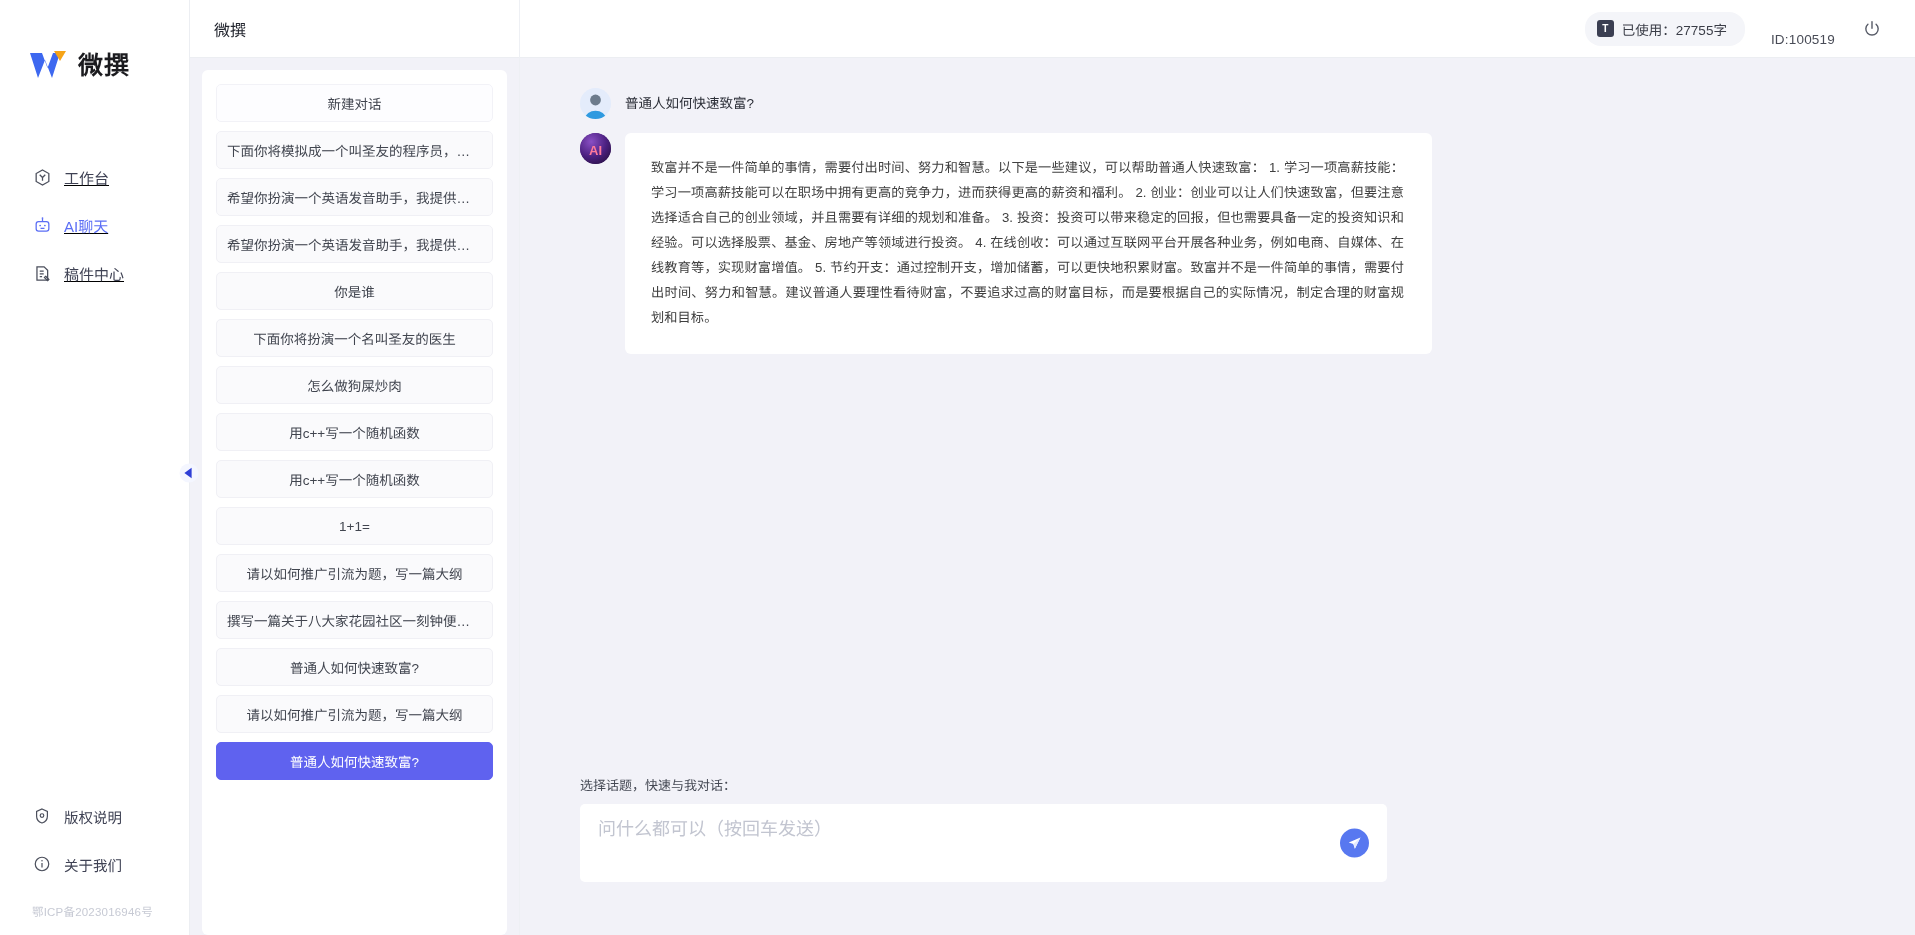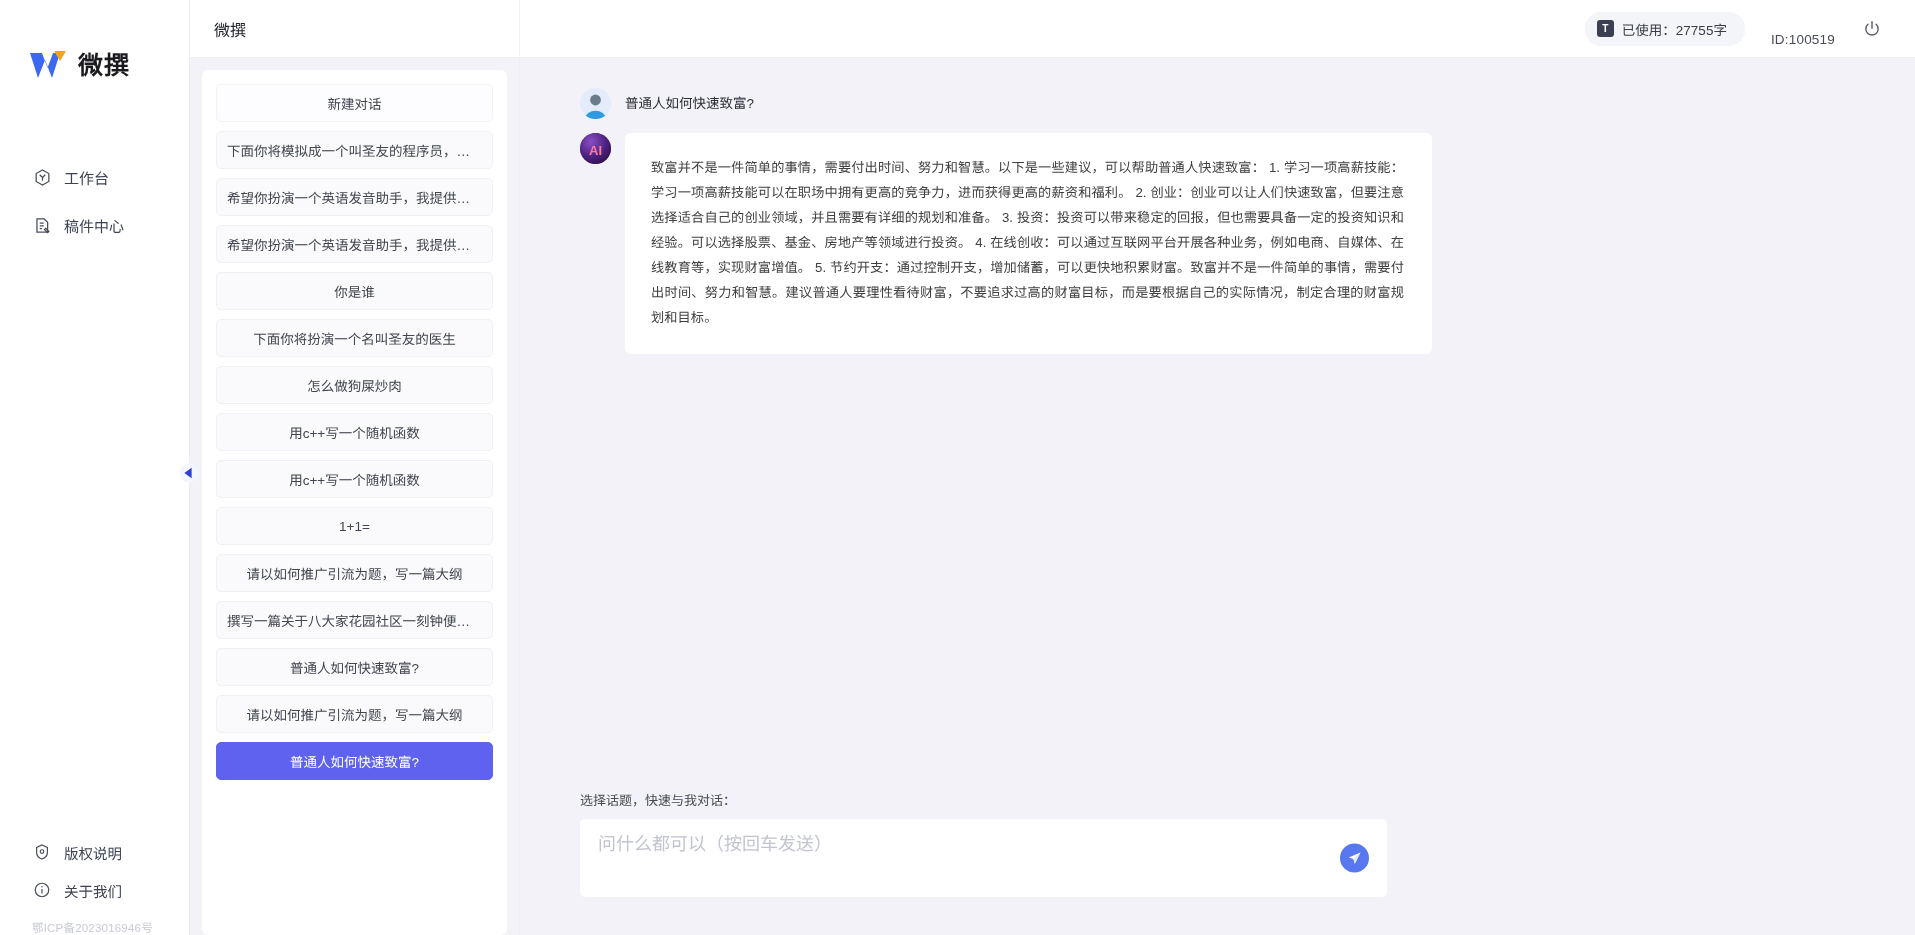--- a/index.html
+++ b/index.html
@@ -48,40 +48,42 @@
     color: #1b1b1f;
     letter-spacing: 1px;
     line-height: 1;
   }
 
   .nav-items {
     margin-top: 60px;
     display: flex;
     flex-direction: column;
     gap: 6px;
+    text-decoration: underline;
   }
   .nav-item {
     display: flex;
     align-items: center;
     gap: 12px;
     height: 42px;
     padding-left: 32px;
     cursor: pointer;
     color: #3f4254;
     font-size: 15px;
   }
   .nav-item.active { color: #5b6ef5; }
   .nav-item .ic { width: 20px; height: 20px; flex: 0 0 20px; display:flex; align-items:center; justify-content:center;}
   .nav-item .ic svg { display:block; }
 
   .nav-bottom {
     margin-top: auto;
-    padding-bottom: 0;
+    padding-bottom: 16px;
     display: flex;
     flex-direction: column;
+    gap: 10px;
   }
   .nav-bottom .nav-item { font-size: 14.5px; height: 38px; }
   .icp {
     padding-left: 32px;
     font-size: 11.5px;
     color: #c7cad4;
     padding-top: 10px;
     letter-spacing: .2px;
     white-space: nowrap;
   }
@@ -256,21 +258,21 @@
     max-width: 807px;
     font-size: 13.2px;
     line-height: 25px;
     color: #404040;
     text-align: justify;
     letter-spacing: .1px;
   }
 
   
   .composer-wrap {
-    padding: 0 60px 38px 60px;
+    padding: 0 60px 53px 60px;
   }
   .composer-label {
     font-size: 13px;
     color: #454954;
     margin-bottom: 10px;
   }
   .composer-box {
     background: #ffffff;
     border-radius: 5px;
     height: 78px;
@@ -326,20 +328,33 @@
       <div class="nav-item">
         <span class="ic">
           <svg width="19" height="19" viewBox="0 0 24 24" fill="none" stroke="#4b4f5c" stroke-width="1.6">
             <path d="M12 2.5 20 7 20 17 12 21.5 4 17 4 7Z"></path>
             <path d="M8.5 8.5 L12 12 L15.5 8.5 M12 12 L12 16"></path>
           </svg>
         </span>
         <span>工作台</span>
       </div>
 
+      <div class="nav-item active">
+        <span class="ic">
+          <svg width="19" height="19" viewBox="0 0 24 24" fill="none" stroke="#5b6ef5" stroke-width="1.6">
+            <rect x="4" y="7" width="16" height="12" rx="3"></rect>
+            <path d="M12 3.2 L12 7"></path>
+              <circle cx="12" cy="2.6" r="1.1" fill="#5b6ef5" stroke="none"></circle>
+            <circle cx="9" cy="12" r="1.1" fill="#5b6ef5" stroke="none"></circle>
+            <circle cx="15" cy="12" r="1.1" fill="#5b6ef5" stroke="none"></circle>
+            <path d="M9.5 15.6 h5"></path>
+          </svg>
+        </span>
+        <span>AI聊天</span>
+      </div>
 
       <div class="nav-item">
         <span class="ic">
           <svg width="19" height="19" viewBox="0 0 24 24" fill="none" stroke="#4b4f5c" stroke-width="1.6">
             <path d="M5 3.5 h9 l4.5 4.5 V20.5 H5 Z"></path>
             <path d="M8.5 9 h5 M8.5 12.5 h5 M8.5 16 h3"></path>
             <path d="M16 15.5 l4 4 -1.6 1.6 -4-4 Z" fill="none"></path>
           </svg>
         </span>
         <span>稿件中心</span>

